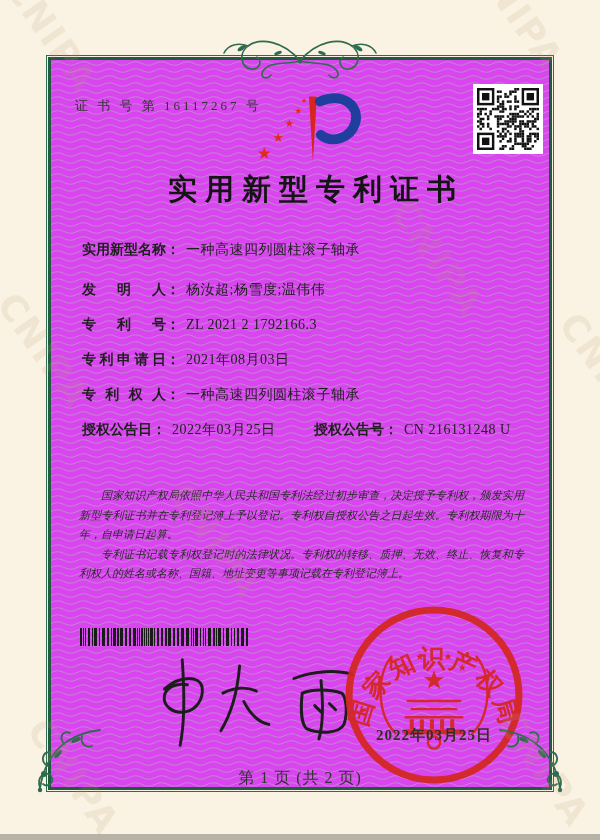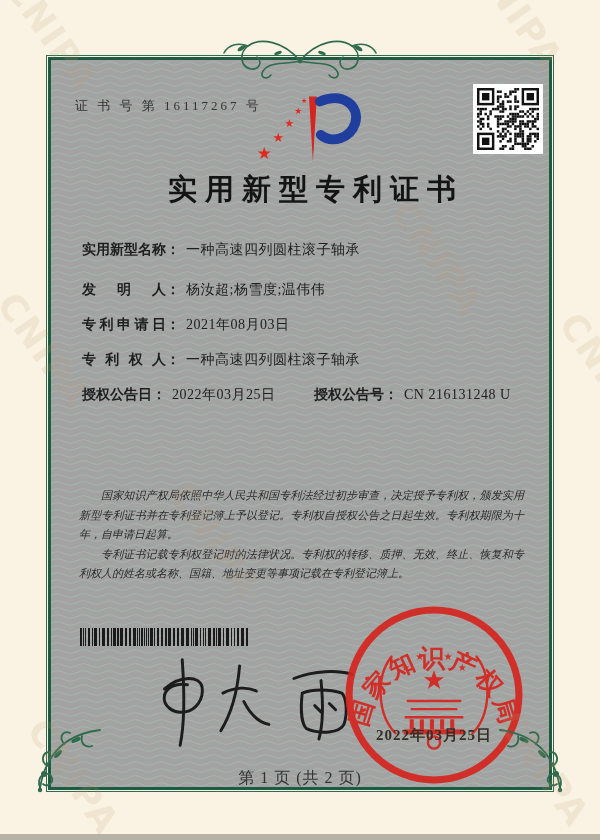--- a/index.html
+++ b/index.html
@@ -1,20 +1,20 @@
 <!DOCTYPE html>
 <html><head>
 <meta charset="utf-8">
 <style>
   html,body{margin:0;padding:0;}
   .page{position:relative;width:600px;height:840px;background:#faf3e3;overflow:hidden;
         font-family:"Liberation Serif","DejaVu Serif",serif;color:#222;}
   
   .border-frame{position:absolute;left:48px;top:57px;width:504px;height:733px;
-        box-sizing:border-box;background:#a3a3a3;border:3px solid #1e5b41;
+        box-sizing:border-box;background:#d946ef;border:3px solid #1e5b41;
         outline:1px solid #2e6b4f;outline-offset:1px;}
   .guilloche{position:absolute;inset:0;width:100%;height:100%;opacity:.6;pointer-events:none;}
   
   .cert-no{position:absolute;left:24px;top:37px;font-size:13px;letter-spacing:3px;color:#333;}
   .logo{position:absolute;left:198px;top:28px;width:118px;height:80px;}
   .qr{position:absolute;left:426px;top:28px;width:62px;height:62px;background:#fff;
       box-shadow:0 0 0 4px #fff;}
   .title{position:absolute;left:0;right:0;top:110px;text-align:center;font-size:29px;
       font-weight:700;letter-spacing:8px;text-indent:8px;color:#141414;margin-left:24px;}
   
@@ -320,20 +320,23 @@
     <div class="title">实用新型专利证书</div>
 
     <div class="fields">
       <div class="field-row first">
         <span class="flabel">实用新型名称</span><span class="colon">：</span><span class="fvalue">一种高速四列圆柱滚子轴承</span>
       </div>
       <div class="field-row">
         <span class="flabel">发明人</span><span class="colon">：</span><span class="fvalue">杨汝超;杨雪度;温伟伟</span>
       </div>
       <div class="field-row">
+        <span class="flabel">专利号</span><span class="colon">：</span><span class="fvalue">ZL 2021 2 1792166.3</span>
+      </div>
+      <div class="field-row">
         <span class="flabel">专利申请日</span><span class="colon">：</span><span class="fvalue">2021年08月03日</span>
       </div>
       <div class="field-row">
         <span class="flabel">专利权人</span><span class="colon">：</span><span class="fvalue">一种高速四列圆柱滚子轴承</span>
       </div>
       <div class="field-row grant-row">
         <span class="grant-left"><span>授权公告日</span><span class="colon">：</span><span class="fvalue">2022年03月25日</span></span>
         <span class="grant-right"><span>授权公告号</span><span class="colon">：</span><span class="fvalue">CN 216131248 U</span></span>
       </div>
     </div>

